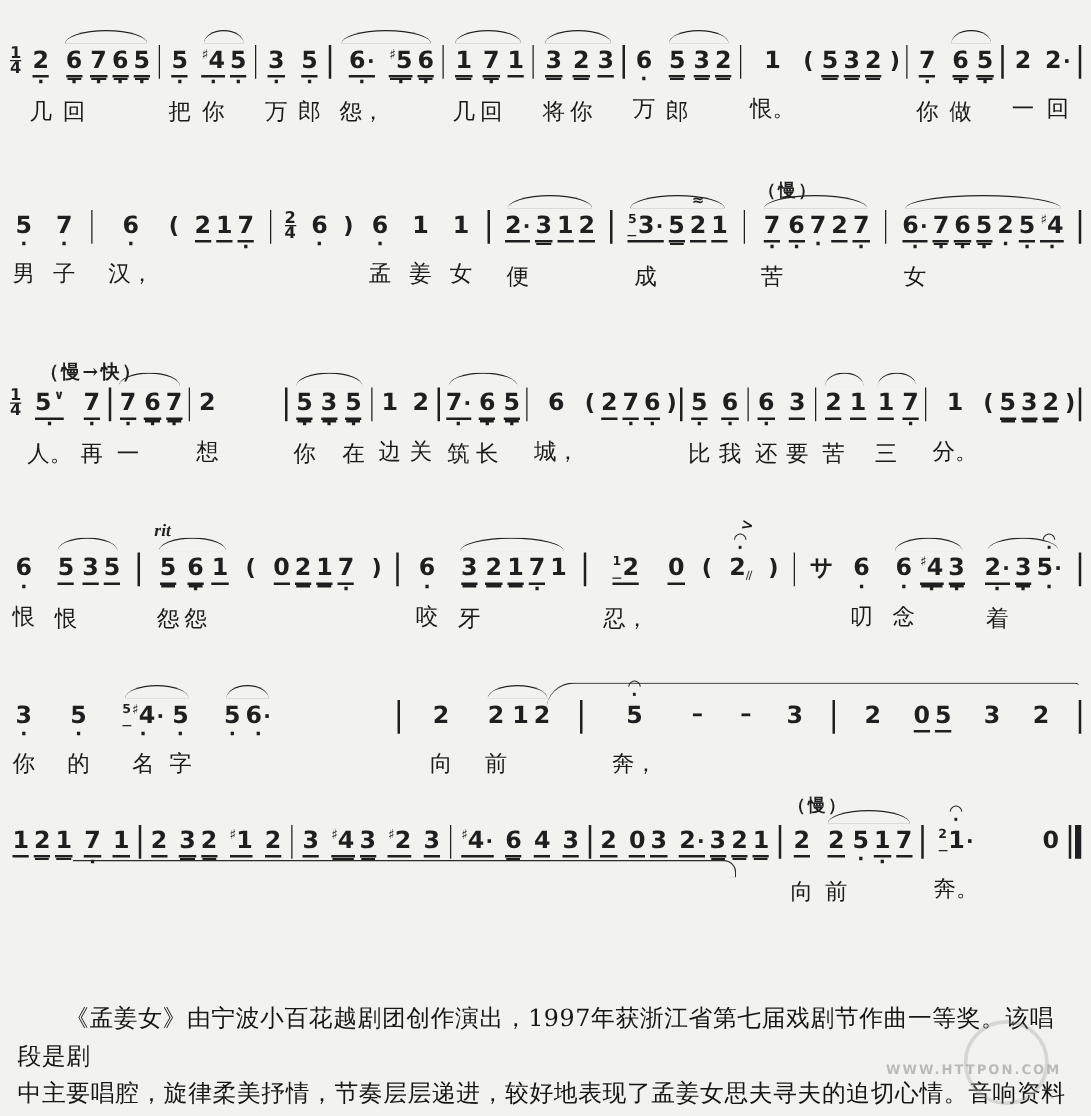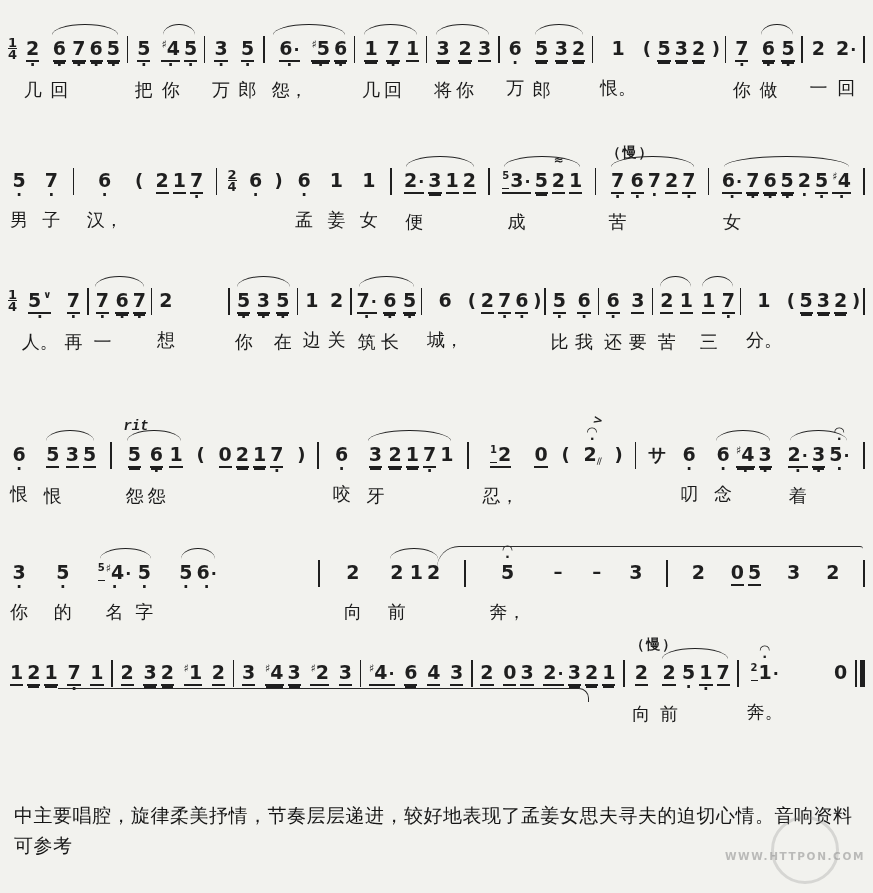--- a/index.html
+++ b/index.html
@@ -32,40 +32,40 @@
         font-family:"DejaVu Serif","Liberation Serif",serif;color:#1a1a1a;}
   .grp{display:inline-flex;align-items:flex-start;position:relative;}
   .slur::before{content:"";position:absolute;left:4px;right:4px;height:10px;top:-12px;
         border-top:1.7px solid #1f1f1f;border-radius:50% 50% 0 0/100% 100% 0 0;}
   .fer{position:absolute;top:-17px;left:50%;transform:translateX(-50%);font-size:13px;line-height:1;font-style:normal;font-weight:700;}
   .ferd{position:absolute;top:-10px;left:50%;transform:translateX(-50%);font-size:13px;line-height:1;font-style:normal;font-weight:900;}
   .accm{position:absolute;top:-29px;left:55%;font-size:12px;font-weight:900;font-style:normal;transform:rotate(12deg);}
   .morm{position:absolute;top:-15px;left:50%;transform:translateX(-50%);font-size:12px;font-weight:900;font-style:normal;}
   .annm{position:absolute;top:-24px;left:0;font-size:14px;font-weight:600;white-space:nowrap;font-style:normal;
         font-family:"DejaVu Serif","Liberation Serif",serif;letter-spacing:2px;}
-  .annm.it{font-style:italic;font-family:Liberation Mono, monospace;letter-spacing:0;font-size:14px;}
+  .annm.it{font-style:italic;font-family:Liberation Serif, serif;letter-spacing:0;font-size:14px;}
   .bar{width:1.6px;height:27px;background:#1f1f1f;margin-top:0;flex:none;}
   .ts{display:inline-flex;flex-direction:column;align-items:center;line-height:11px;font-weight:800;font-size:13px;margin-top:1px;}
   .ts i{font-style:normal;}
   .ts i+i{border-top:1.2px solid #1f1f1f;}
   .txt{font-size:18px;font-weight:600;line-height:25px;}
   .dash{font-size:18px;font-weight:800;line-height:23px;padding:0 4px;}
   .spc{flex:none;}
   .endb{display:inline-flex;gap:3px;margin-top:0;}
   .endb i{display:block;height:27px;background:#1f1f1f;}
   .endb i:first-child{width:1.6px;}
   .endb i:last-child{width:5px;}
   .overlay{position:absolute;pointer-events:none;}
   .arc1{left:437px;top:546px;width:426px;height:24px;border-top:1.7px solid #2a2a2a;border-radius:22px 3px 0 0;}
   .accel{left:58px;top:688px;width:530px;height:13px;border-top:1.7px solid #2a2a2a;border-right:1.7px solid #2a2a2a;border-radius:0 10px 0 0;}
   .footer{position:absolute;top:800px;left:14px;right:12px;
         font-family:"DejaVu Serif","Liberation Serif",serif;font-size:19px;line-height:30px;color:#161616;letter-spacing:0.5px;}
   .footer .fl1{text-indent:2em;}
   .wm-circle{position:absolute;right:34px;top:816px;width:62px;height:62px;border:3px solid rgba(150,150,150,0.30);border-radius:50%;}
-  .wm-url{position:absolute;right:8px;top:850px;font-size:10.5px;letter-spacing:1.6px;color:rgba(140,140,140,0.55);font-weight:600;}
+  .wm-url{position:absolute;right:24px;top:850px;font-size:10.5px;letter-spacing:1.6px;color:rgba(140,140,140,0.55);font-weight:600;}
 </style>
 </head>
 <body>
 
 <div class="page">
   <div class="score">
     <div class="mline">
       <div class="labelrow"></div>
       <div class="notesrow">
           <span class="ts">
@@ -569,20 +569,21 @@
                 <b class="dg">4</b>
               </span>
               <span class="dots">·</span>
               <span class="lyrc"></span>
             </span>
           </span>
           <span class="bar"></span>
         </div>
     </div>
     <div class="mline">
+      <div class="labelrow">（慢→快）</div>
       <div class="notesrow">
           <span class="ts">
             <i class="tsn">1</i>
             <i class="tsd">4</i>
           </span>
           <span class="note">
             <span class="gl u1">
               <b class="dg">5</b>
               <i class="brm">∨</i>
             </span>
@@ -1465,19 +1466,20 @@
             <i></i>
           </span>
         </div>
     </div>
   </div>
 
   <div class="overlay arc1"></div>
   <div class="overlay accel"></div>
 
   <div class="footer">
+    <div class="fl1">《孟姜女》由宁波小百花越剧团创作演出，1997年获浙江省第七届戏剧节作曲一等奖。该唱段是剧</div>
     <div class="fl2">中主要唱腔，旋律柔美抒情，节奏层层递进，较好地表现了孟姜女思夫寻夫的迫切心情。音响资料可参考</div>
 
   </div>
 
   <div class="wm-circle"></div>
   <div class="wm-url">WWW.HTTPON.COM</div>
 </div>
 
 </body></html>

